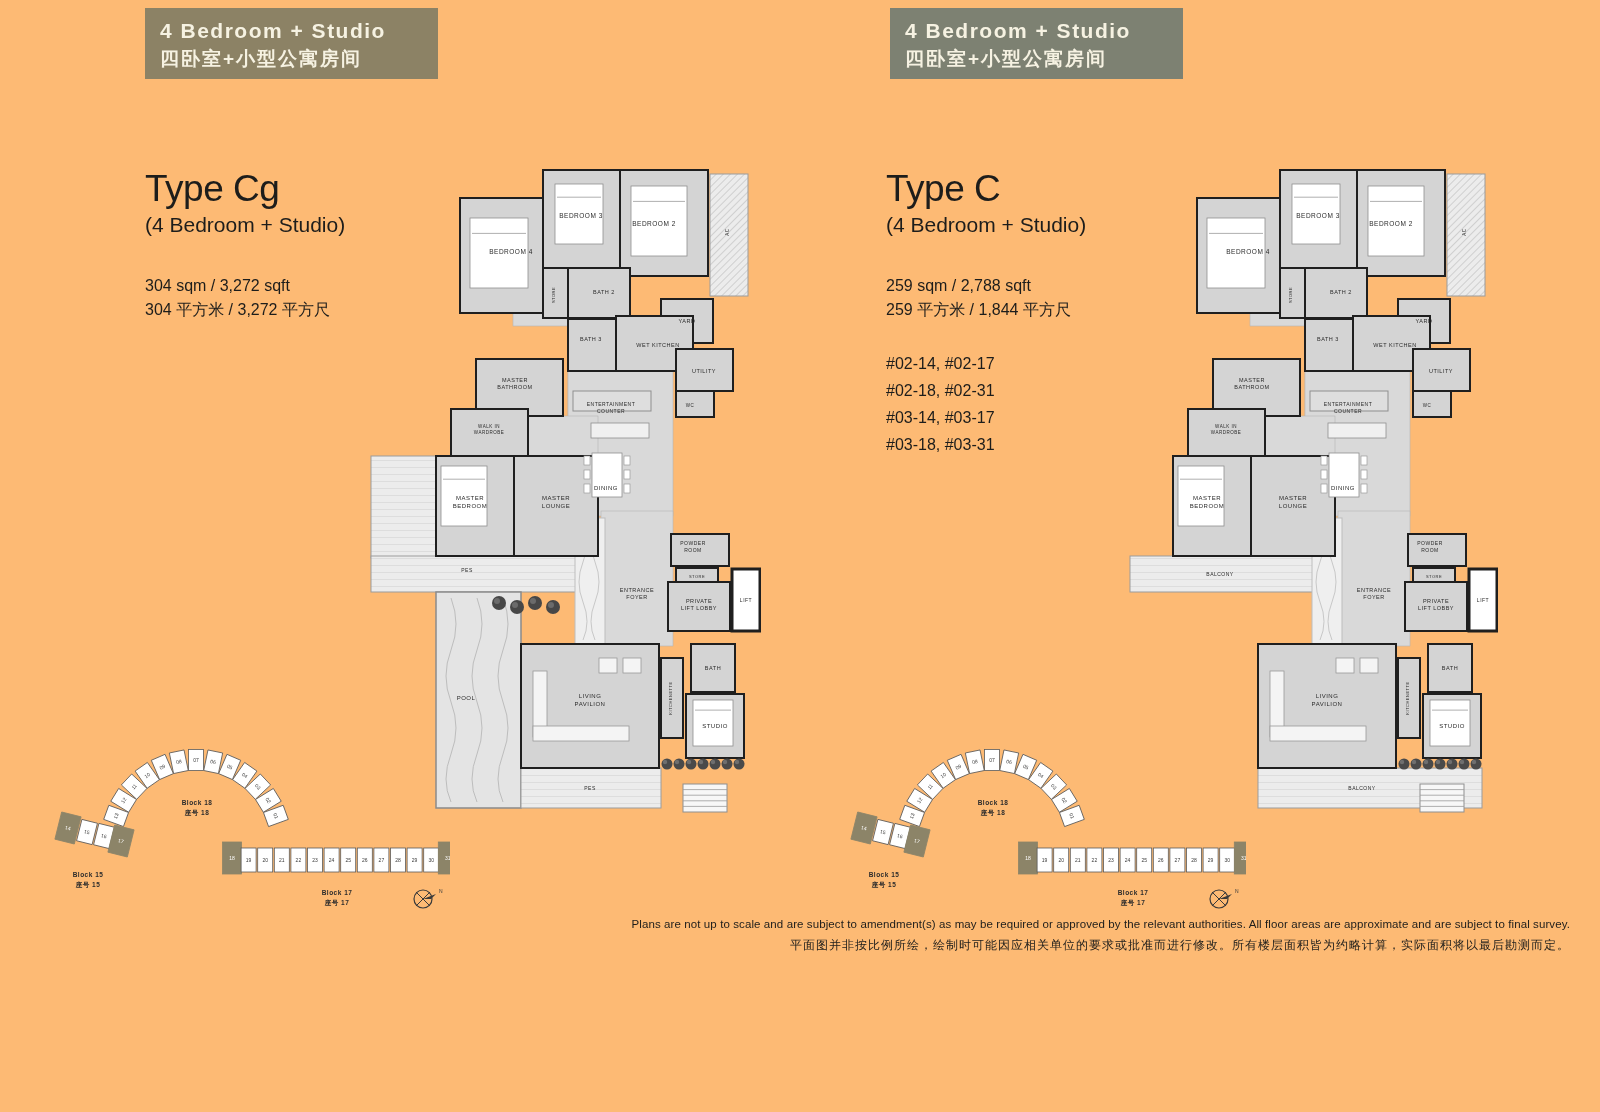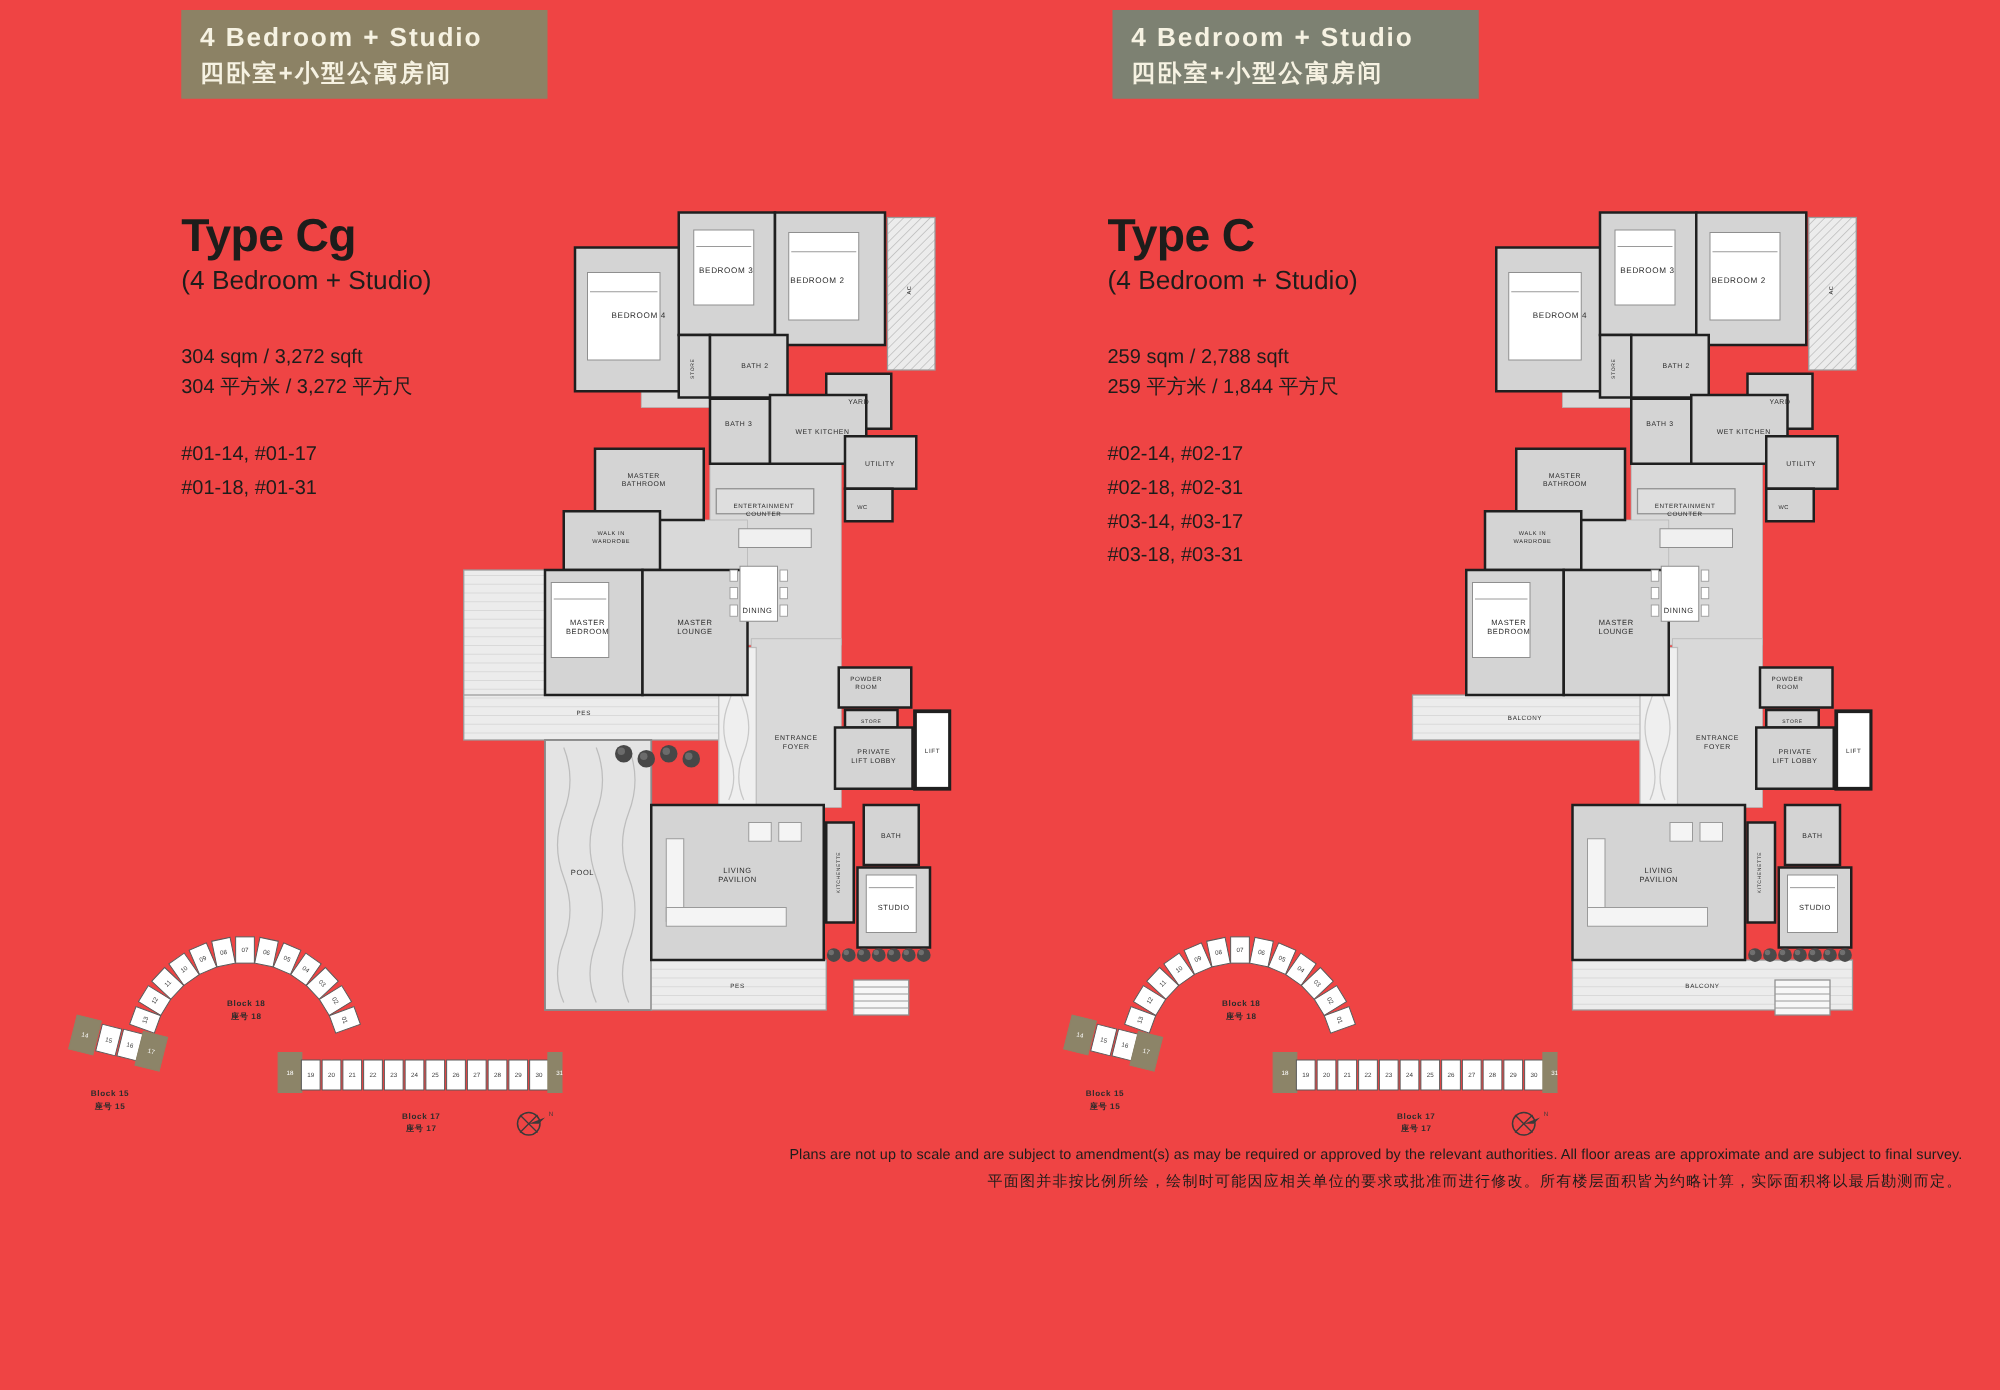--- a/index.html
+++ b/index.html
@@ -1,22 +1,22 @@
 <!DOCTYPE html>
 <html><head>
 <meta charset="utf-8">
 <style>
   html,body{margin:0;padding:0;background:#ffffff;}
-  .page{position:relative;width:1600px;height:1112px;background:#ef4444;overflow:hidden;
+  .page{position:relative;width:1600px;height:1112px;background:#fdba74;overflow:hidden;
         font-family:"Liberation Sans",sans-serif;color:#231f20;}
   .badge{position:absolute;width:293px;height:71px;box-sizing:border-box;padding:11px 0 0 15px;}
   .badge .en{font-size:21px;font-weight:bold;letter-spacing:1.5px;color:#f6f2e2;}
   .badge .zh{font-size:19px;font-weight:bold;letter-spacing:2px;color:#f6f2e2;margin-top:3px;}
   .info{position:absolute;width:260px;}
-  .type-title{font-size:37px;font-weight:bold;letter-spacing:-0.5px;color:#1d1d1b;}
+  .type-title{font-size:37px;font-weight:normal;letter-spacing:-0.5px;color:#1d1d1b;}
   .type-sub{font-size:21px;margin-top:3px;color:#1d1d1b;}
   .area{margin-top:37px;font-size:16px;line-height:24px;color:#1d1d1b;}
   .units{margin-top:28px;font-size:16px;line-height:27px;color:#1d1d1b;}
   .plan-wrap,.keyplan-wrap{position:absolute;}
   .disclaimer{position:absolute;left:0;top:918px;width:1570px;text-align:right;}
   .disclaimer .en{font-size:11.5px;letter-spacing:0.1px;color:#1d1d1b;}
   .disclaimer .zh{font-size:12px;margin-top:7px;letter-spacing:1px;color:#1d1d1b;margin-left:16px;}
   svg text{font-family:"Liberation Sans",sans-serif;}
 </style>
 </head>
@@ -28,24 +28,20 @@
     <div class="en">4 Bedroom +  Studio</div>
     <div class="zh">四卧室+小型公寓房间</div>
   </div>
   <div class="info" style="left:145px;top:168px;">
     <div class="type-title">Type Cg</div>
     <div class="type-sub">(4 Bedroom + Studio)</div>
     <div class="area">
       <div>304 sqm / 3,272 sqft</div>
       <div>304 平方米 / 3,272 平方尺</div>
     </div>
-    <div class="units">
-        <div>#01-14, #01-17</div>
-        <div>#01-18, #01-31</div>
-      </div>
   </div>
 
   <div class="badge" id="badge-1" style="left: 890px; top: 8px; background: rgb(125, 129, 114);">
     <div class="en">4 Bedroom +  Studio</div>
     <div class="zh">四卧室+小型公寓房间</div>
   </div>
   <div class="info" style="left:886px;top:168px;">
     <div class="type-title">Type C</div>
     <div class="type-sub">(4 Bedroom + Studio)</div>
     <div class="area">

